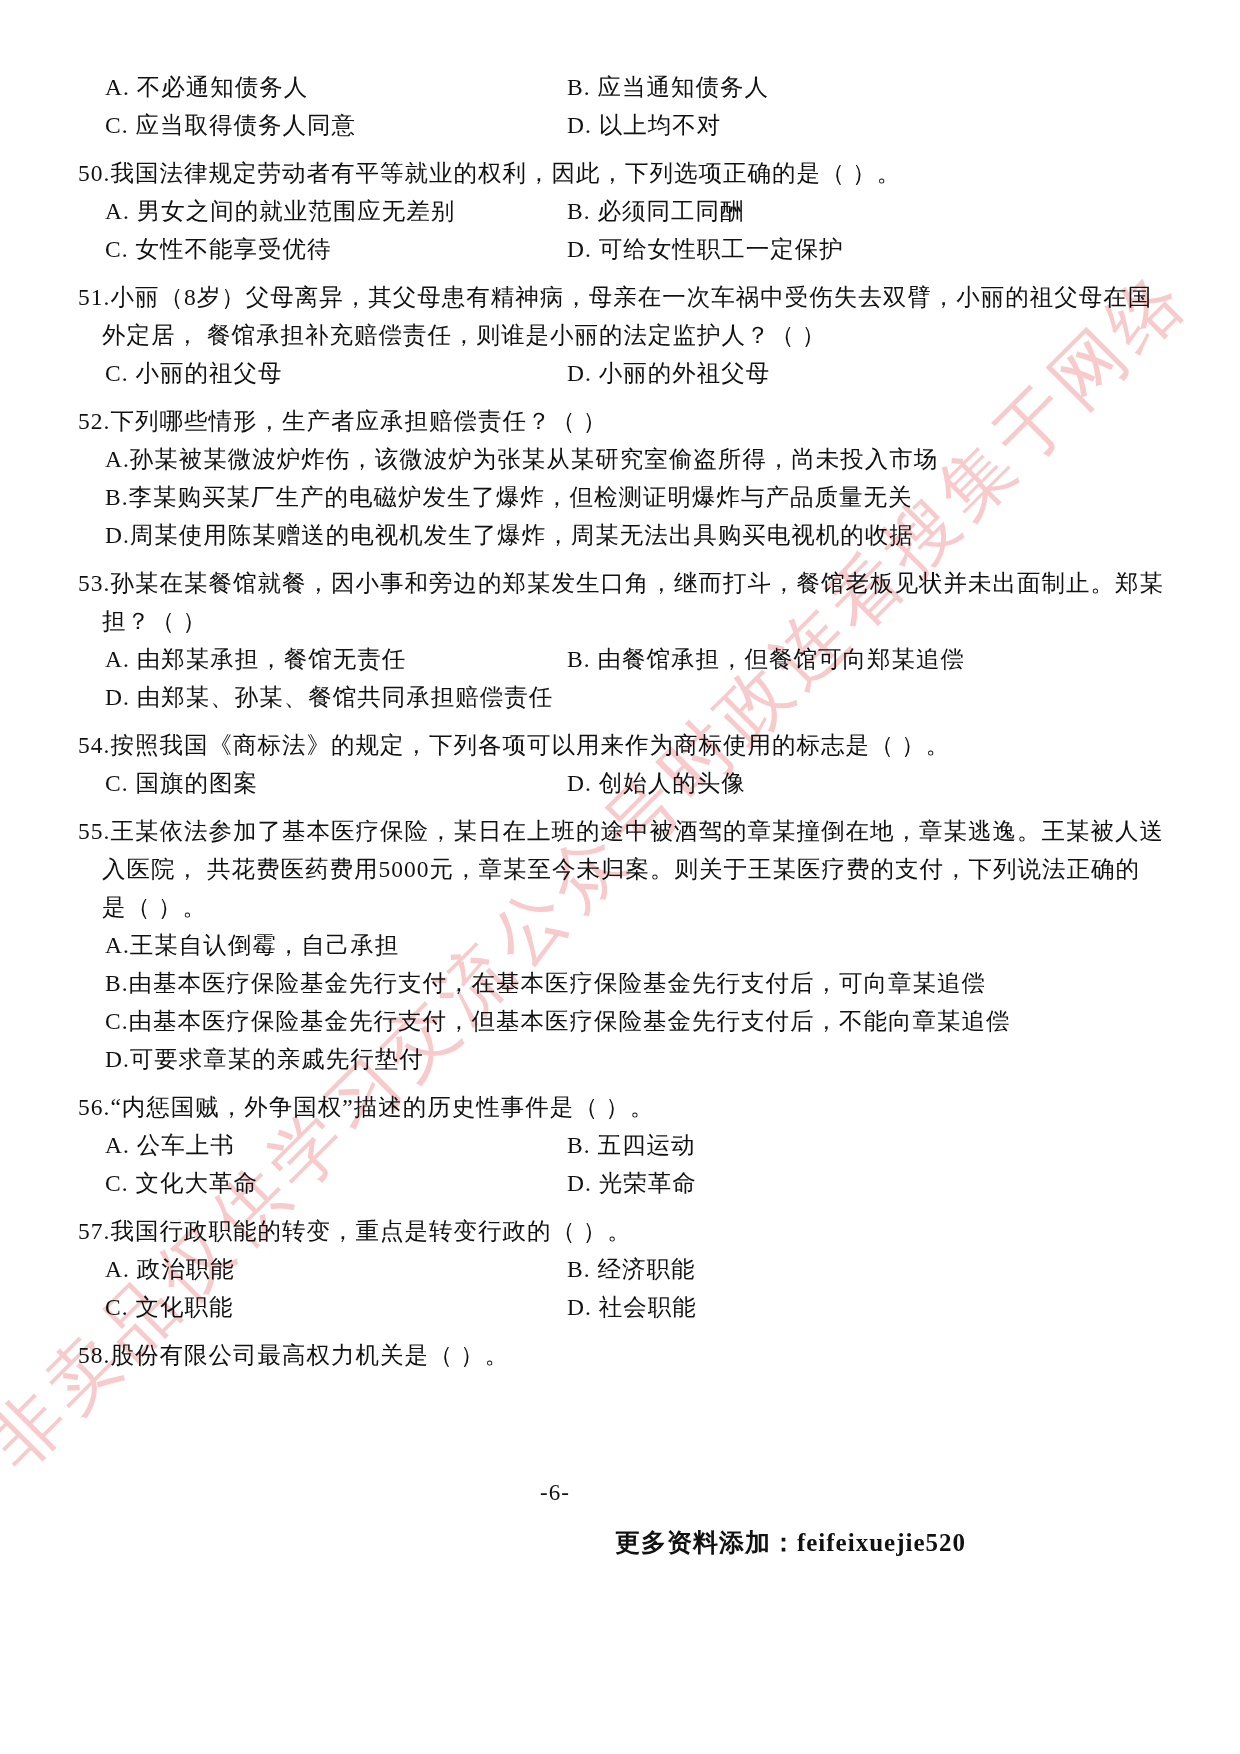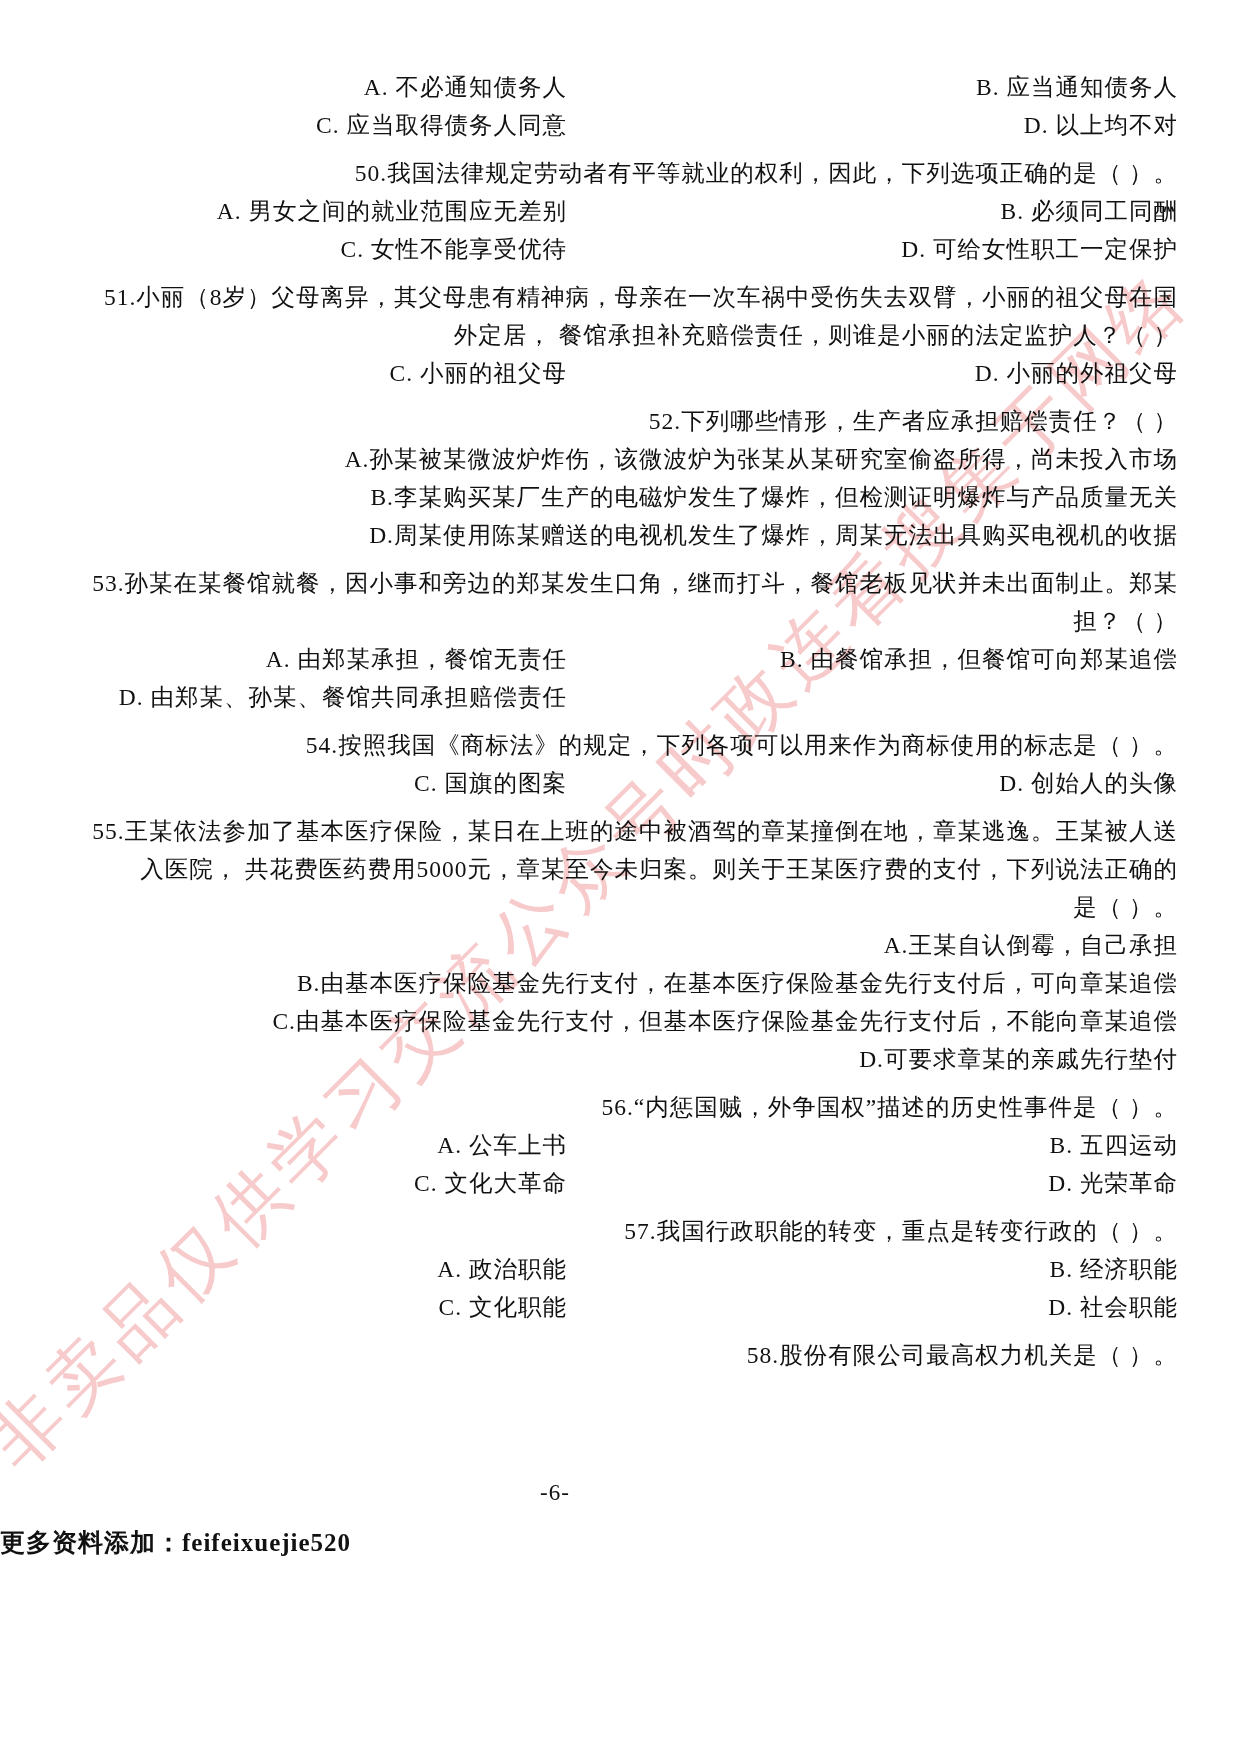--- a/index.html
+++ b/index.html
@@ -10,33 +10,33 @@
   }
   .watermark{
     position:absolute;left:2px;top:1408px;z-index:0;
     transform:rotate(-45deg);transform-origin:0 50%;
     font-size:72px;letter-spacing:7px;white-space:nowrap;
     color:rgba(235,125,125,0.40);
     pointer-events:none;
   }
   #content{position:absolute;top:68px;left:78px;width:1100px;z-index:1;}
   .line{font-size:23.5px;letter-spacing:1px;line-height:38px;white-space:nowrap;}
-  .q{margin-bottom:4px;text-align:right;}
+  .q{margin-bottom:4px;}
   .stem.cont{padding-left:24px;}
   .qnum{display:inline-block;margin-top:6px;}
   .row{margin-left:27px;}
   .row2{display:grid;grid-template-columns:462px auto;}
   .opt{display:block;}
   .page-num{
     position:absolute;top:1480px;left:0;width:1110px;z-index:1;
     text-align:center;font-size:23px;letter-spacing:1px;
   }
   .footer{
-    position:absolute;top:1526px;left:0;width:950px;z-index:1;
-    text-align:left;font-size:25px;font-weight:bold;letter-spacing:1px;
+    position:absolute;top:1526px;left:16px;width:950px;z-index:1;
+    text-align:right;font-size:25px;font-weight:bold;letter-spacing:1px;
     font-family:"Liberation Serif","DejaVu Serif",serif;
   }
 </style>
 </head>
 <body>
 
 <div class="watermark">非卖品仅供学习交流公众号时政连看搜集于网络</div>
 
 <div id="content">
     <div class="q">

